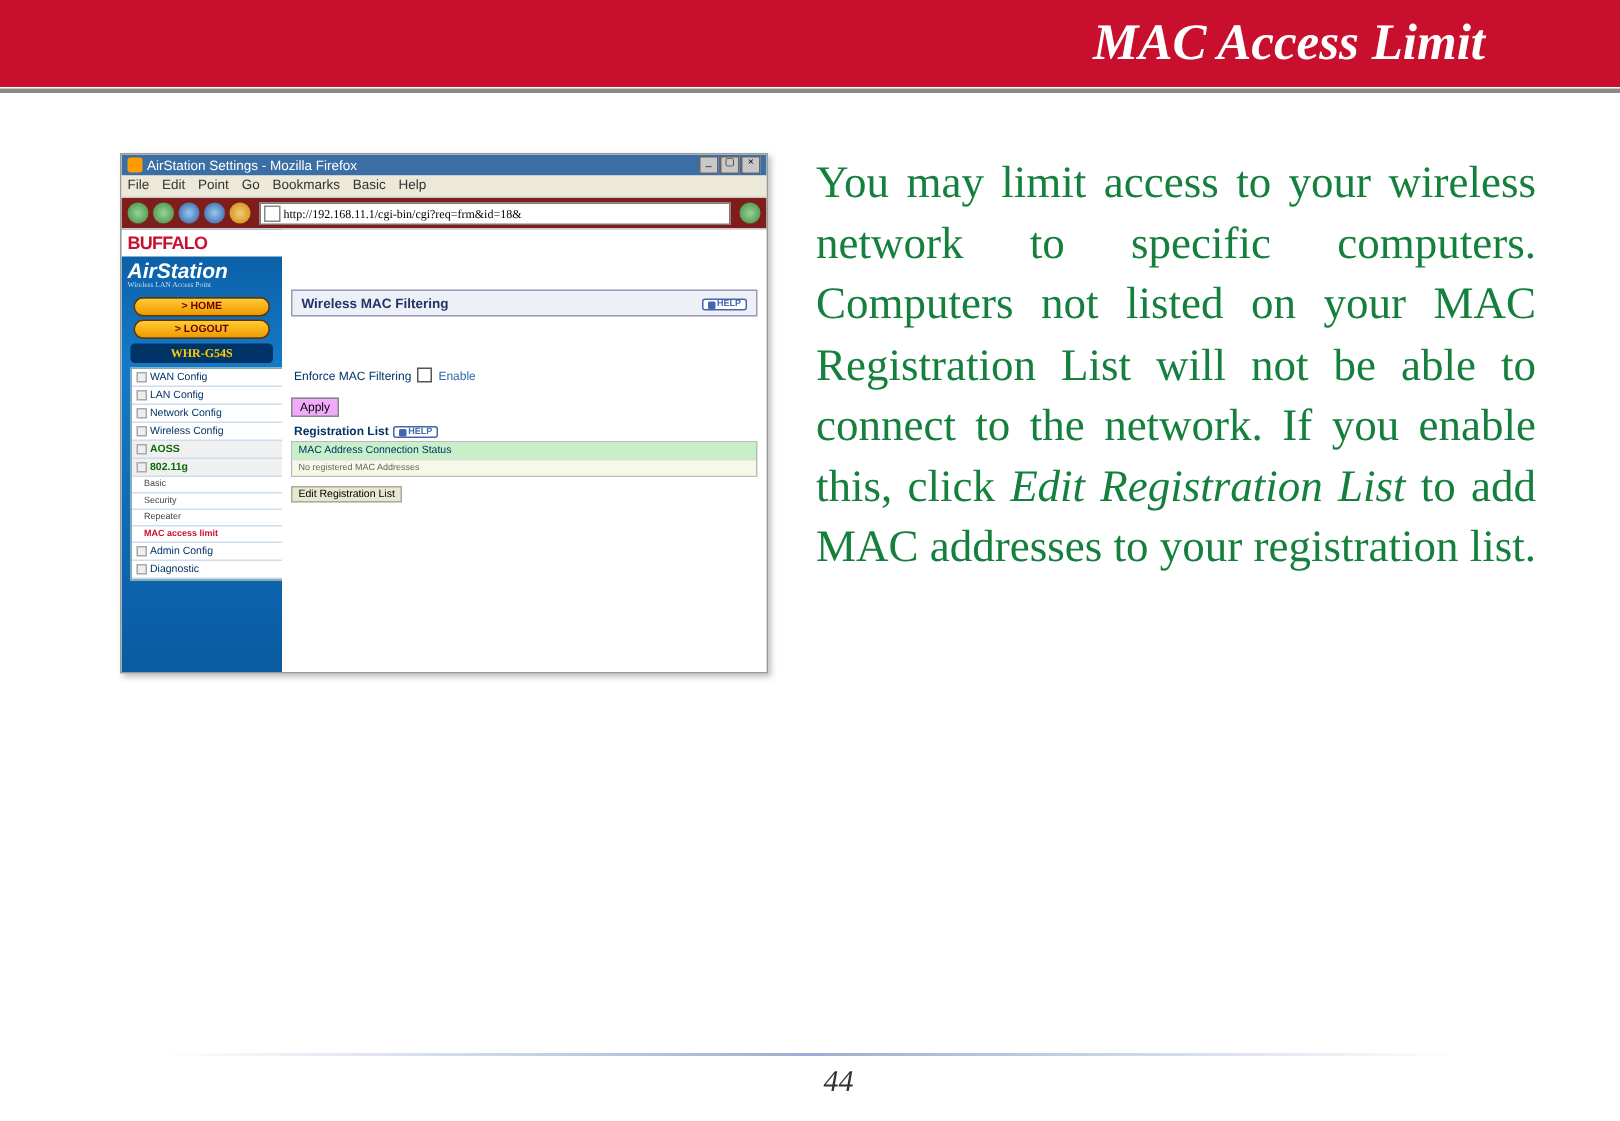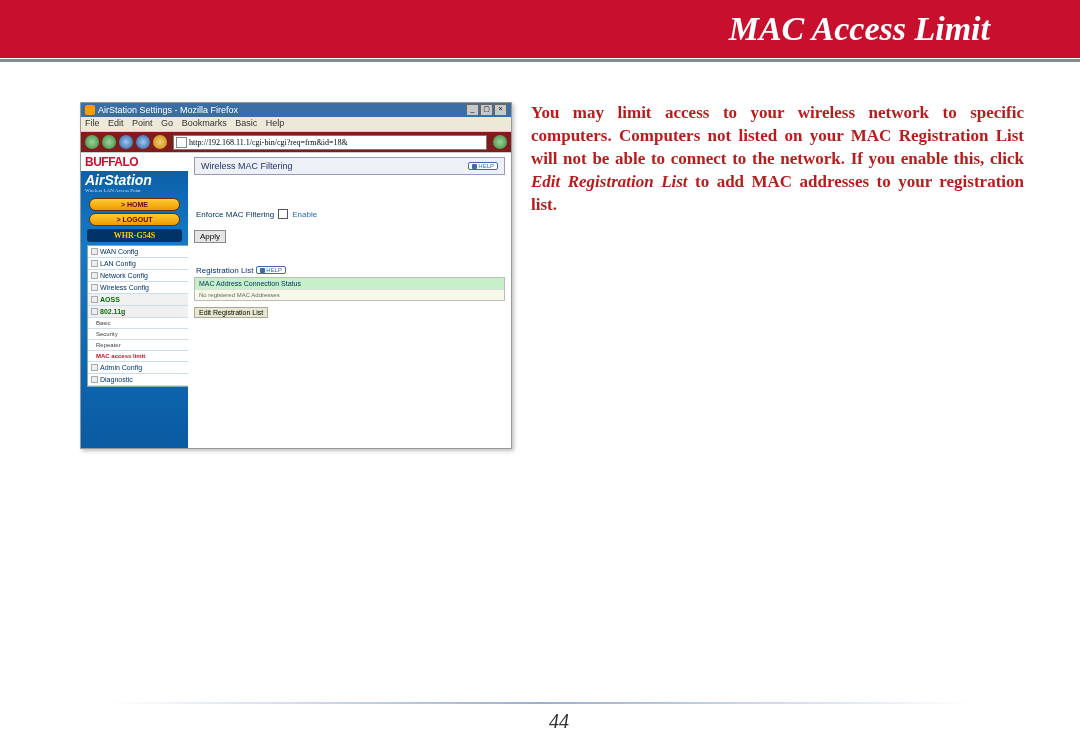--- a/index.html
+++ b/index.html
@@ -28,21 +28,21 @@
     font-family: Georgia, serif;
   }
   .header-underline {
     height: 3px;
     background: #8a8a8a;
     margin-top: 1px;
   }
   .content {
     display: flex;
     padding: 40px 56px 0 80px;
-    gap: 19px;
+    gap: 32px;
   }
   .screenshot {
     width: 430px;
     height: 345px;
     border: 1px solid #999;
     box-shadow: 2px 2px 4px rgba(0,0,0,0.25);
     background: #fff;
     position: relative;
     flex-shrink: 0;
     overflow: hidden;
@@ -121,41 +121,40 @@
     display:flex;align-items:center;gap:2px;
   }
   .sb-item.head{font-weight:bold;color:#0a6a0a;background:#f0f0f0;}
   .sb-item.sub{font-size:6px;color:#444;padding-left:8px;}
   .sb-item.active{color:#c8102e;font-weight:bold;}
   .sb-item::before{content:"";width:5px;height:5px;border:1px solid #aaa;background:#eee;}
   .sb-item.sub::before{display:none;}
   
   .mainpanel{flex:1;background:#fff;padding:4px 6px;font-family:Arial,sans-serif;}
   .panel-hdr{
-    background:#eef0f7;border:1px solid #99b;font-size:9px;font-weight:normal;color:#223366;
-    padding:3px 6px;display:flex;justify-content:space-between;align-items:center;
+    background:#eef0f7;border:1px solid #99b;font-size:9px;font-weight:bold;color:#223366;
+    padding:3px 6px;display:flex;justify-content:space-between;align-items:flex-end;margin-top:36px;
   }
   .help-pill{background:#fff;border:1px solid #4466aa;color:#4466aa;font-size:6px;padding:0 3px;border-radius:2px;display:flex;align-items:center;gap:1px;}
   .help-pill::before{content:"";width:5px;height:5px;background:#4466aa;border-radius:1px;}
   .form-row{font-size:8px;color:#003366;padding:6px 2px;display:flex;align-items:center;gap:4px;margin-top:28px;}
   .chk{width:8px;height:8px;border:1px solid #555;background:#fff;}
-  .apply-btn{background:#e5e5e5;border:1px solid #888;font-size:8px;padding:1px 5px;display:inline-block;}
-  .reg-title{font-size:8px;font-weight:normal;color:#003366;padding:4px 2px 2px;display:flex;align-items:flex-start;gap:3px;margin-top:19px;}
+  .apply-btn{background:#f0abfc;border:1px solid #888;font-size:8px;padding:1px 5px;display:inline-block;}
+  .reg-title{font-size:8px;font-weight:bold;color:#003366;padding:4px 2px 2px;display:flex;align-items:flex-end;gap:3px;}
   .reg-table{border:1px solid #bbb;}
   .reg-th{background:#c8f0c8;font-size:7px;color:#003366;padding:2px 4px;}
   .reg-td{background:#f8f8e8;font-size:6px;color:#666;padding:2px 4px;border-top:1px solid #ddd;}
   .edit-btn{background:#e8e8d0;border:1px solid #aa9;font-size:7px;padding:1px 4px;margin-top:3px;display:inline-block;}
   
   .explain {
     font-family: 'Book Antiqua', Georgia, serif;
-    font-size: 17px;
+    font-size: 30px;
     line-height: 1.35;
-    color: #b91c1c;
+    color: #15803d;
     text-align: justify;
-    font-weight: bold;
   }
   .explain em{font-style:italic;}
   .footer{
     position:absolute;
     bottom:14px;
     left:0;right:0;
     text-align:center;
   }
   .footer-line{
     height:2px;

